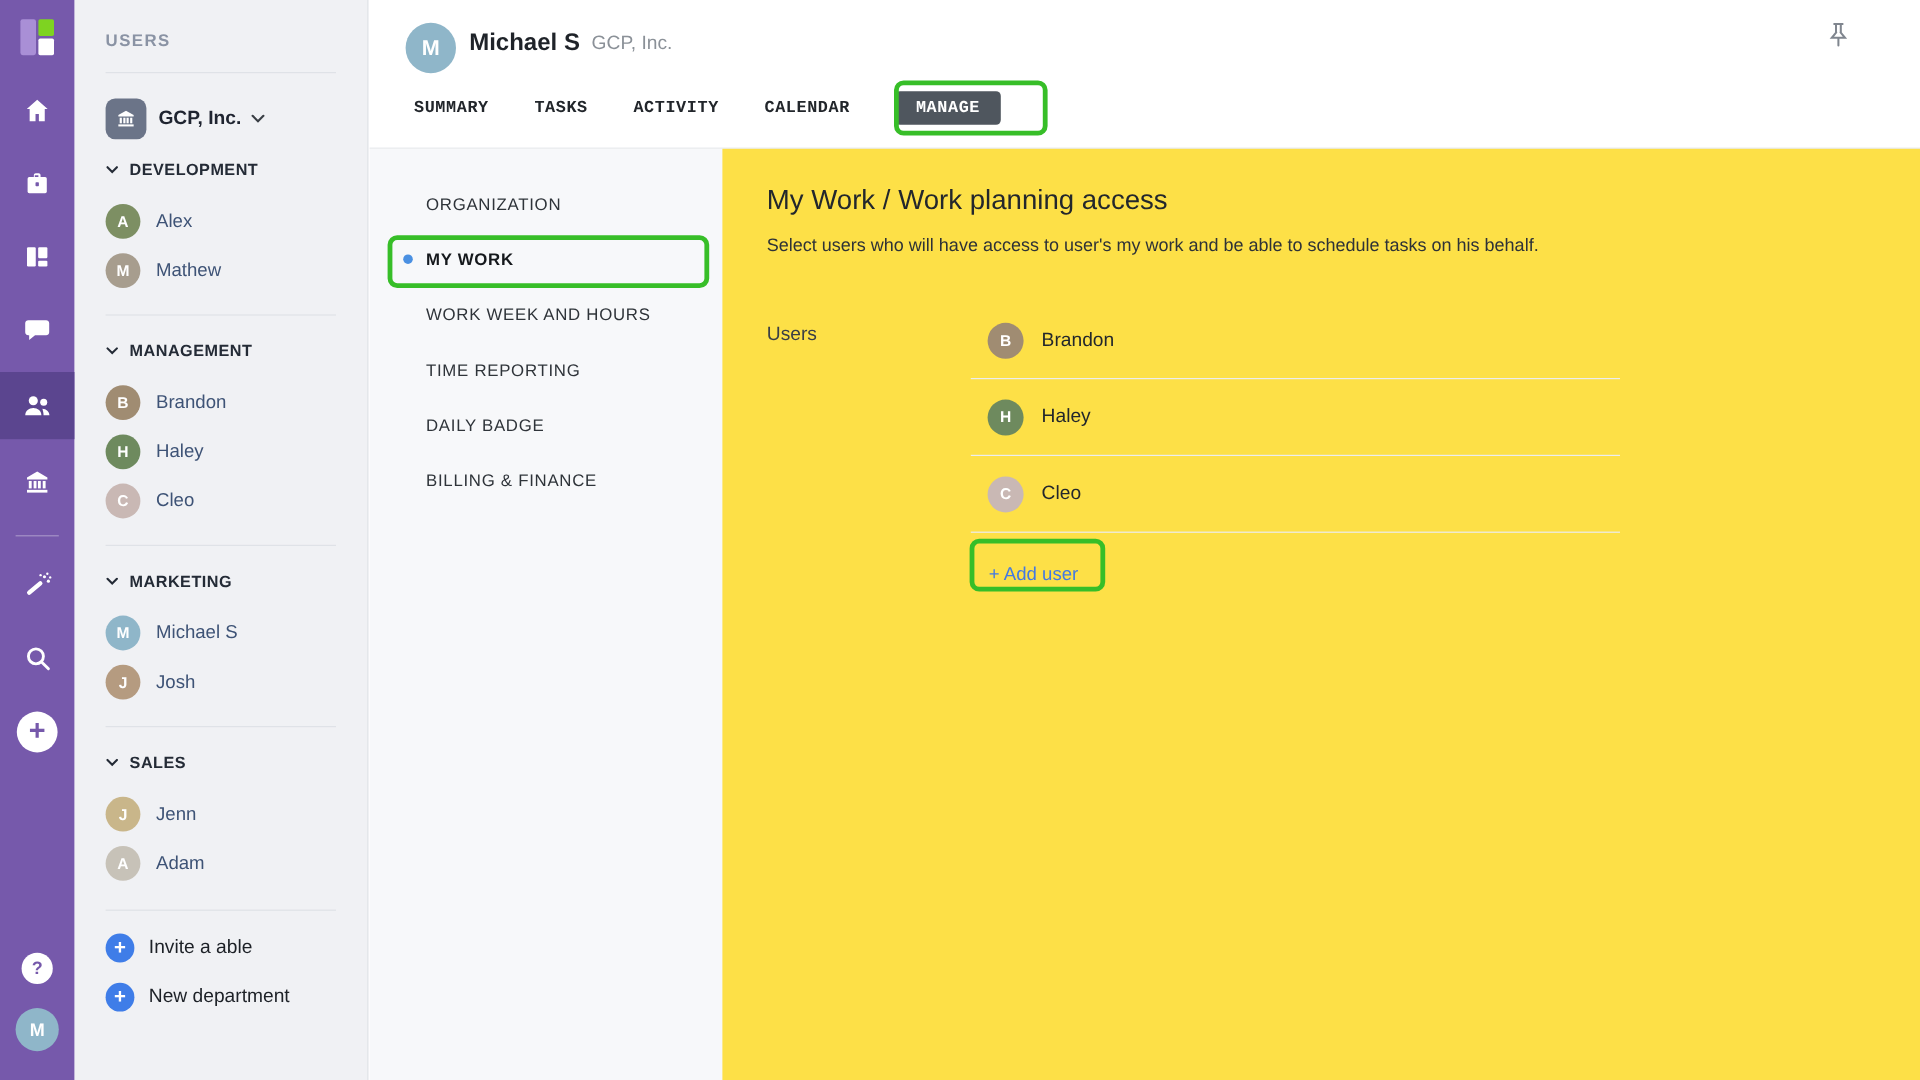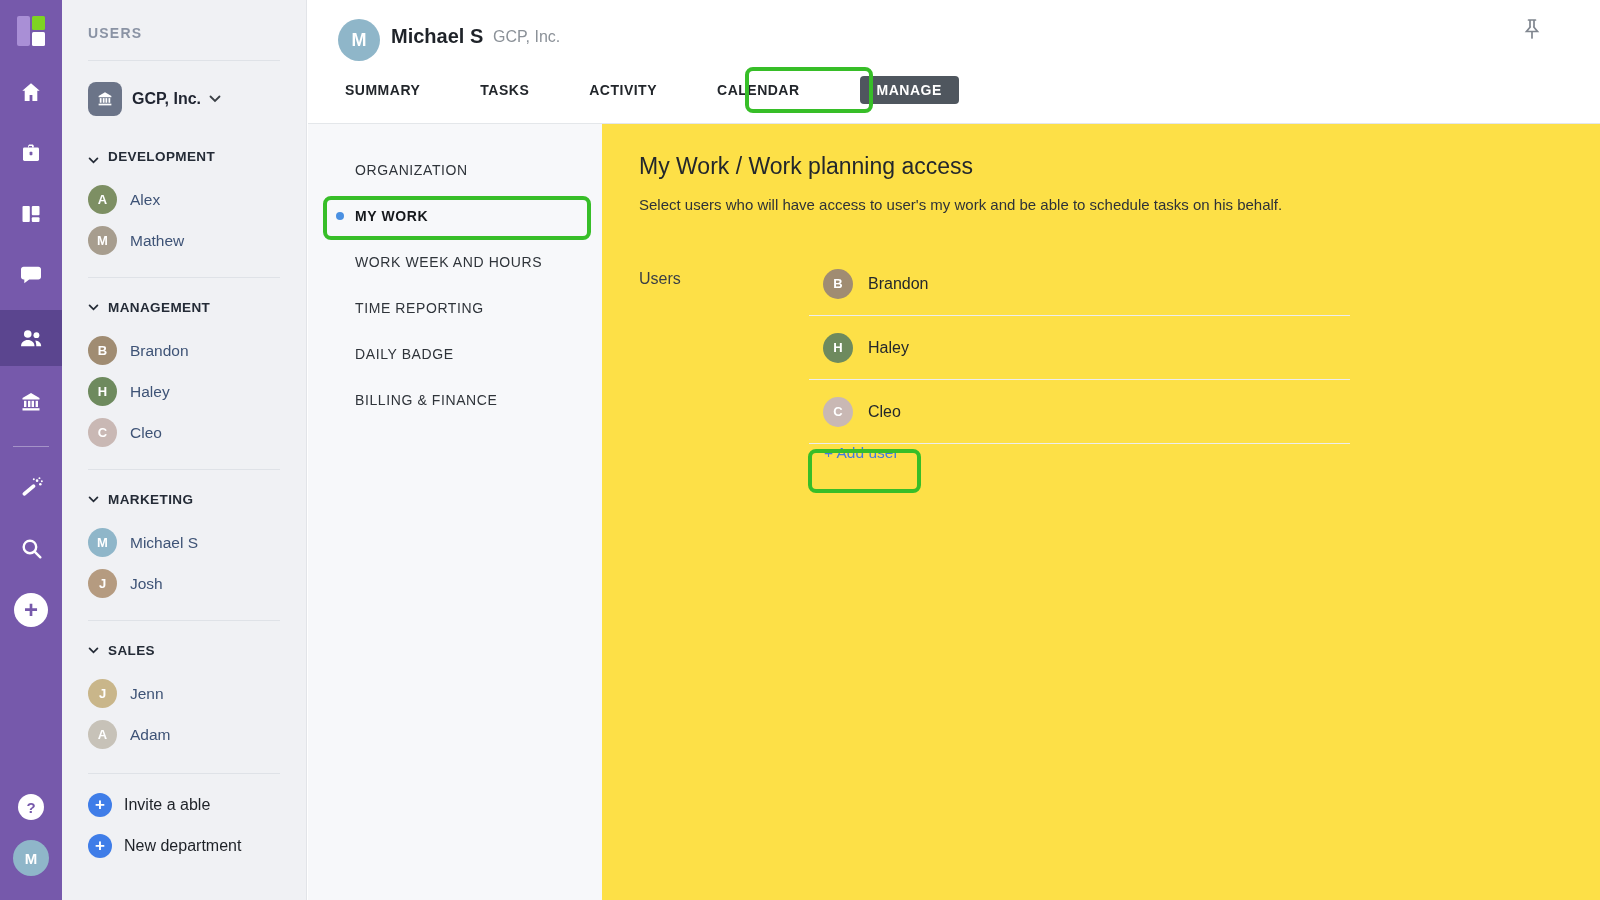--- a/index.html
+++ b/index.html
@@ -19,59 +19,59 @@
 
   
   .sidebar { position:absolute; left:62px; top:0; width:245px; height:900px; background:#F0F1F4; border-right:1px solid #E2E4E8; padding-left:26px; overflow:hidden; }
   .sidebar-title { padding-top:25px; font-size:14px; font-weight:700; letter-spacing:1.2px; color:#8A93A4; }
   .side-divider { margin-top:19px; width:192px; height:1px; background:#DFE2E7; }
   .company-row { margin-top:21px; display:flex; align-items:center; cursor:pointer; }
   .company-icon { width:34px; height:34px; border-radius:8px; background:#6B7488; display:flex; align-items:center; justify-content:center; }
   .company-name { margin-left:10px; font-size:16px; font-weight:700; color:#1F2430; }
   .company-chevron { margin-left:8px; }
   .section-header { display:flex; align-items:center; cursor:pointer; margin-top:22px; }
-  .section-header.first { margin-top:33px;align-items:flex-end; }
+  .section-header.first { margin-top:18px; }
   .section-chevron { margin-right:9px; display:flex; }
   .section-label { font-size:13.5px; font-weight:700; letter-spacing:.4px; color:#242B36; }
   .side-user { display:flex; align-items:center; margin-top:12px; cursor:pointer; }
   .side-user:first-of-type { margin-top:0; }
   .side-user .avatar { width:29px; height:29px; font-size:13px; }
   .side-user-name { margin-left:13px; font-size:15.5px; color:#3E5376; }
   .side-users { margin-top:21px; }
   .side-action { display:flex; align-items:center; margin-top:17px; cursor:pointer; }
   .plus-blue { width:24px; height:24px; border-radius:50%; background:#3F7DE8; color:#fff; display:flex; align-items:center; justify-content:center; font-size:17px; font-weight:700; line-height:1; padding-bottom:1px; }
   .side-action-label { margin-left:12px; font-size:16px; color:#1D2127; }
 
   
   .header { position:absolute; left:308px; top:0; right:0; height:124px; background:#fff; border-bottom:1px solid #E4E7EA; }
   .header .avatar { position:absolute; left:30px; top:19px; width:42px; height:42px; font-size:18px; }
   .header-name { position:absolute; left:83px; top:25px; font-size:20px; font-weight:700; color:#1F2329; }
   .header-company { position:absolute; left:185px; top:28px; font-size:16px; color:#8B9198; }
-  .tabs { position:absolute; left:37px; top:76px; display:flex; align-items:center; gap:60px; }
+  .tabs { position:absolute; left:37px; top:76px; display:flex; align-items:center; gap:38px;font-family:Liberation Mono, monospace; }
   .tab { font-size:14px; font-weight:700; letter-spacing:.5px; color:#22262B; line-height:28px; cursor:pointer; }
   .tab.pill { background:#4F565E; color:#fff; padding:0 17px; border-radius:4px; }
   .pin { position:absolute; right:57px; top:17px; cursor:pointer; }
 
   
   .submenu { position:absolute; left:308px; top:124px; width:334px; bottom:0; background:#F7F8FA; border-right:1px solid #EBEDEF; padding-top:23px; }
   .submenu-item { height:46px; display:flex; align-items:center; padding-left:47px; position:relative; font-size:14px; letter-spacing:.6px; color:#2F343A; cursor:pointer; }
   .submenu-item.active { font-weight:700; color:#15181C; }
   .submenu-dot { position:absolute; left:28px; width:8px; height:8px; border-radius:50%; background:#4A90E2; }
 
   
   .content { position:absolute; left:602px; top:124px; right:0; bottom:0; background:#fde047; padding:29px 0 0 37px; }
   .main-title { font-size:23px; font-weight:400; color:#23272C; }
   .main-desc { margin-top:16px; font-size:15px; color:#2E3237; }
   .form-row { margin-top:39px; display:flex; }
   .form-label { width:170px; padding-top:18px; font-size:16px; color:#3A3F45; }
   .user-list { width:541px; }
   .user-row { height:64px; display:flex; align-items:center; border-bottom:1px solid #ECEDEF; }
   .user-row .avatar { width:30px; height:30px; font-size:13px; margin-left:14px; }
   .user-row-name { margin-left:15px; font-size:16px; color:#23272C; }
-  .add-user-row { height:44px; display:flex; align-items:flex-start; }
+  .add-user-row { height:44px; display:flex; align-items:flex-end; }
   .add-user-link { margin-left:15px; font-size:15.5px; color:#4379E2; cursor:pointer; }
 
   
   .anno { position:absolute; border:4px solid #37BE28; border-radius:8px; z-index:20; pointer-events:none; }  
 </style>
 </head>
 <body>
 
 <div class="rail">
   <div class="logo">

